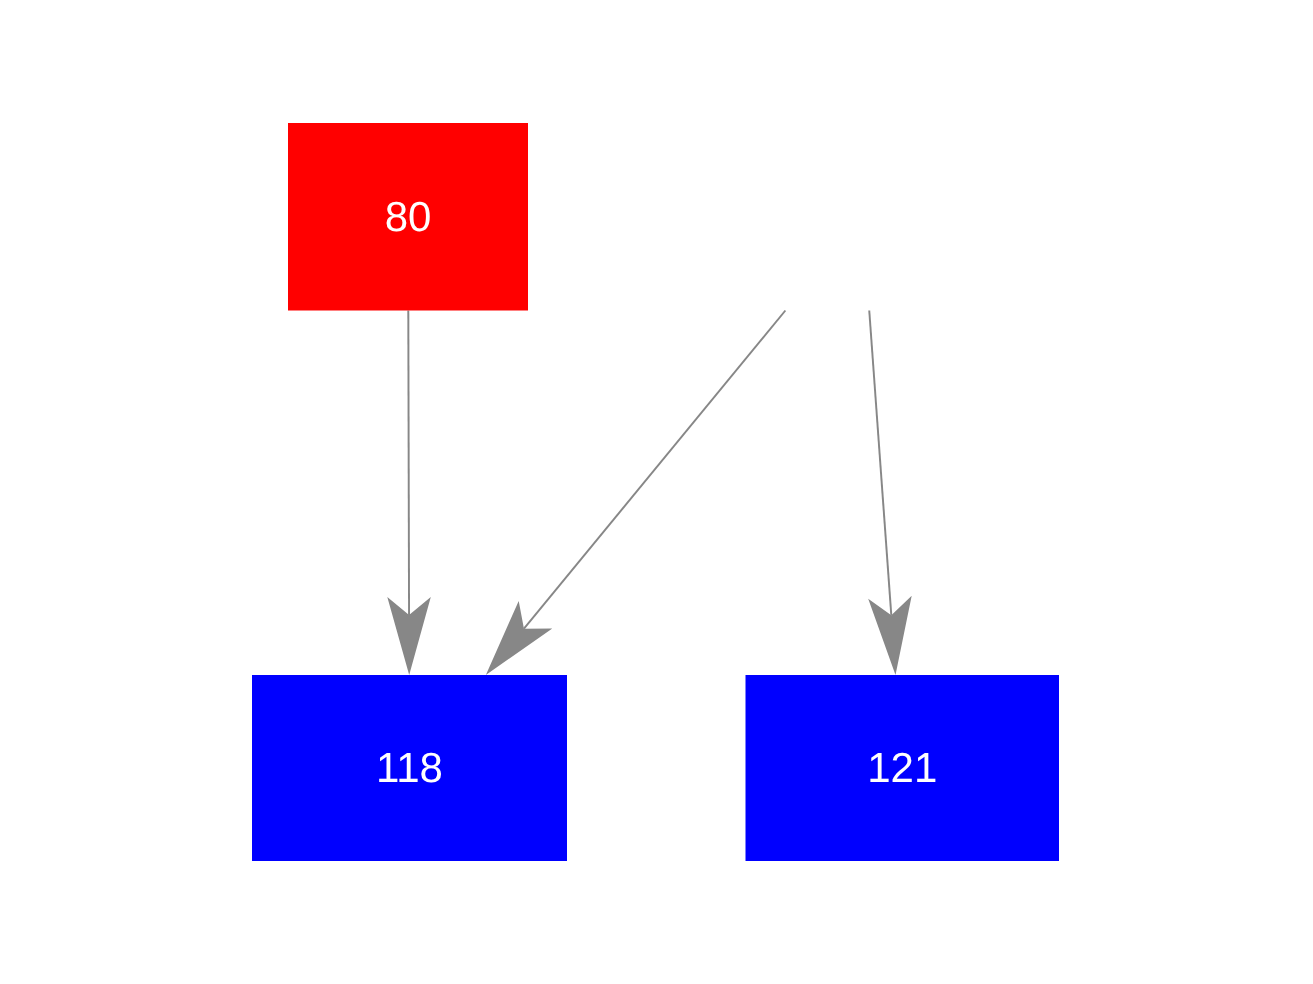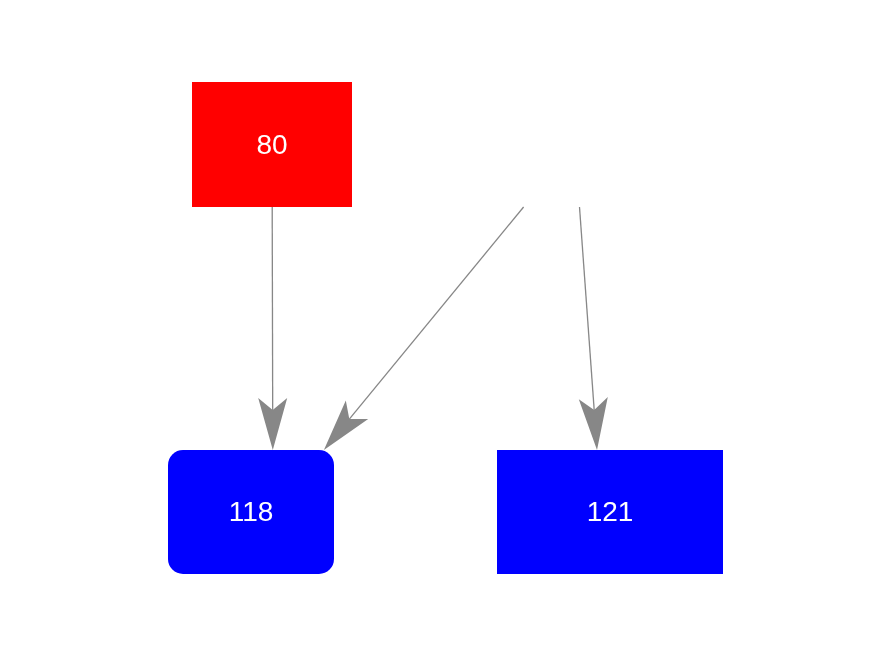--- a/index.html
+++ b/index.html
@@ -44,19 +44,19 @@
       <line x1="272.2" y1="207.0" x2="272.7" y2="410.0" stroke="#878787" stroke-width="1.3"></line>
       <path d="M 272.8 450.0 L 258.2 398.0 L 272.7 410.0 L 287.2 398.0 Z" fill="#878787"></path>
       <line x1="523.6" y1="207.0" x2="349.3" y2="419.1" stroke="#878787" stroke-width="1.3"></line>
       <path d="M 323.9 450.0 L 345.8 400.6 L 349.3 419.1 L 368.2 419.0 Z" fill="#878787"></path>
       <line x1="579.5" y1="207.0" x2="594.2" y2="410.1" stroke="#878787" stroke-width="1.3"></line>
       <path d="M 597.0 450.0 L 578.8 399.2 L 594.2 410.1 L 607.8 397.1 Z" fill="#878787"></path>
     </svg>
 <div class="node" style="left: 192px; top: 82px; width: 160px; height: 125px; background: rgb(255, 0, 0);">
       <span class="node-label" style="color: rgb(255, 255, 255);">80</span>
     </div>
-    <div class="node" style="left: 168px; top: 450px; width: 166px; height: 124px; background: rgb(0, 0, 255); border-radius: 15px;">
+    <div class="node" style="left: 168px; top: 450px; width: 210px; height: 124px; background: rgb(0, 0, 255);">
       <span class="node-label" style="color: rgb(255, 255, 255);">118</span>
     </div>
-    <div class="node" style="left: 497px; top: 450px; width: 226px; height: 124px; background: rgb(0, 0, 255);">
+    <div class="node" style="left: 497px; top: 450px; width: 209px; height: 124px; background: rgb(0, 0, 255);">
       <span class="node-label" style="color: rgb(255, 255, 255);">121</span>
     </div>
   </div>
 
 </body></html>

